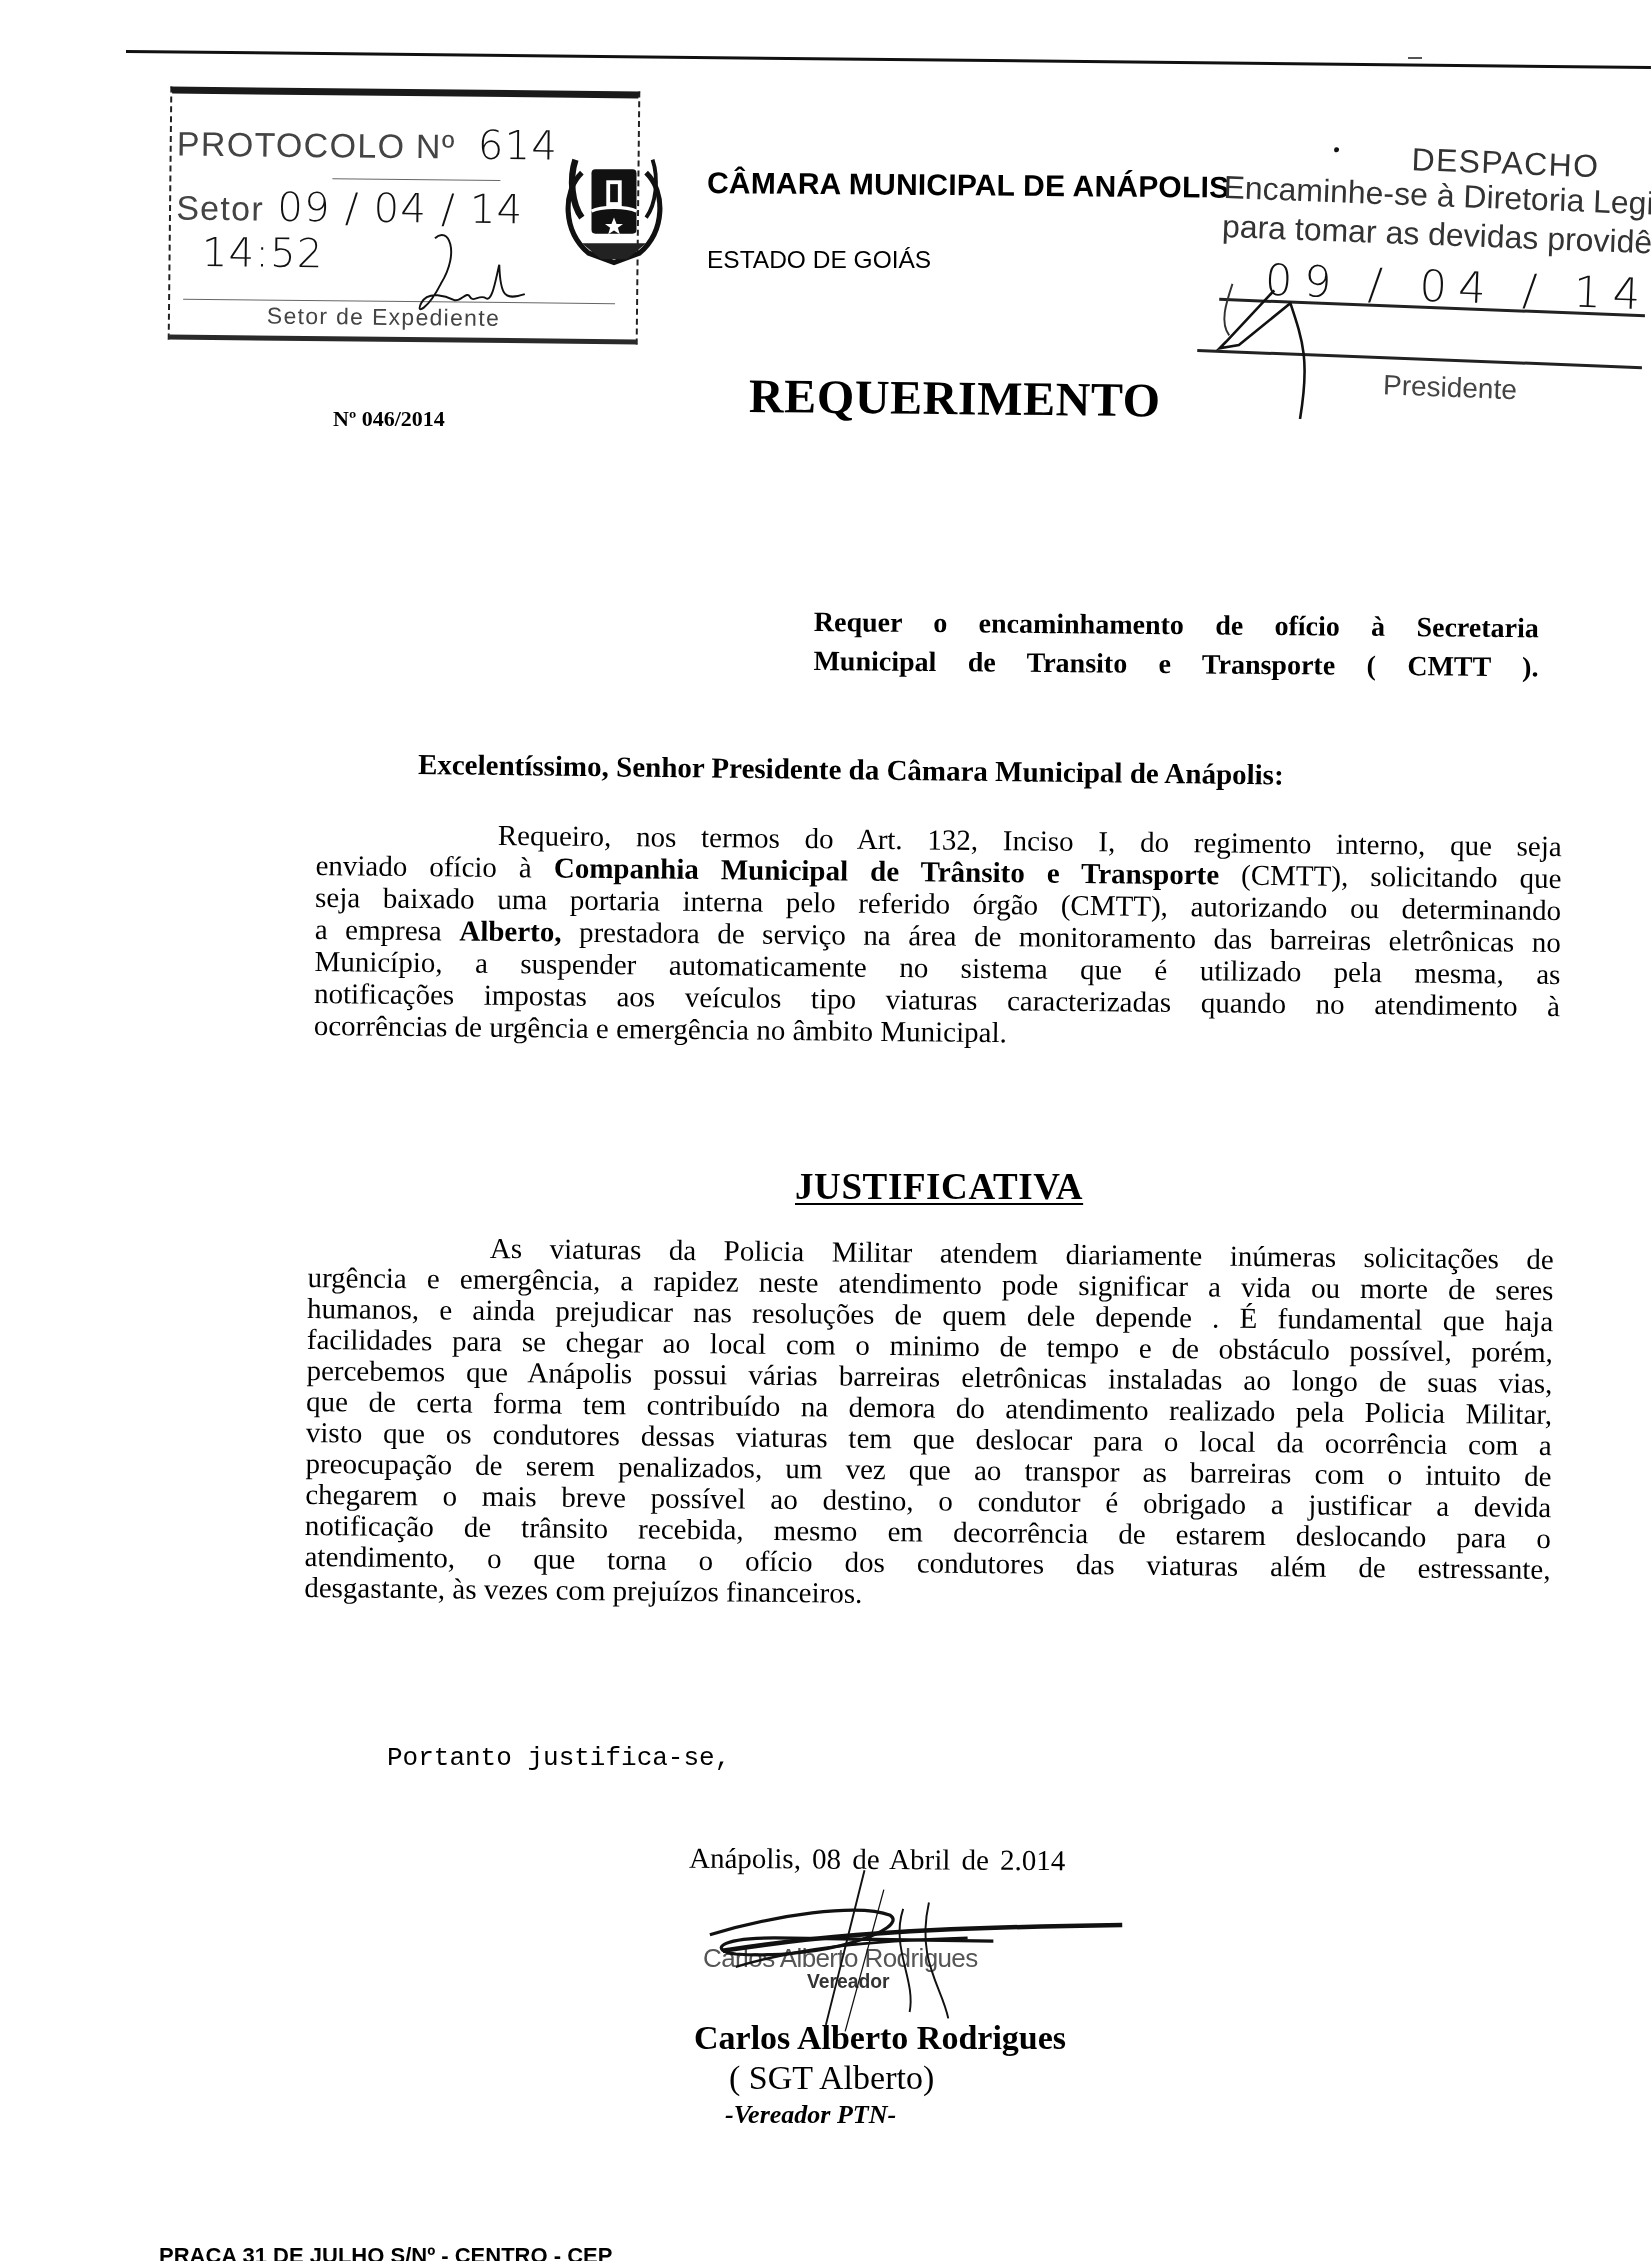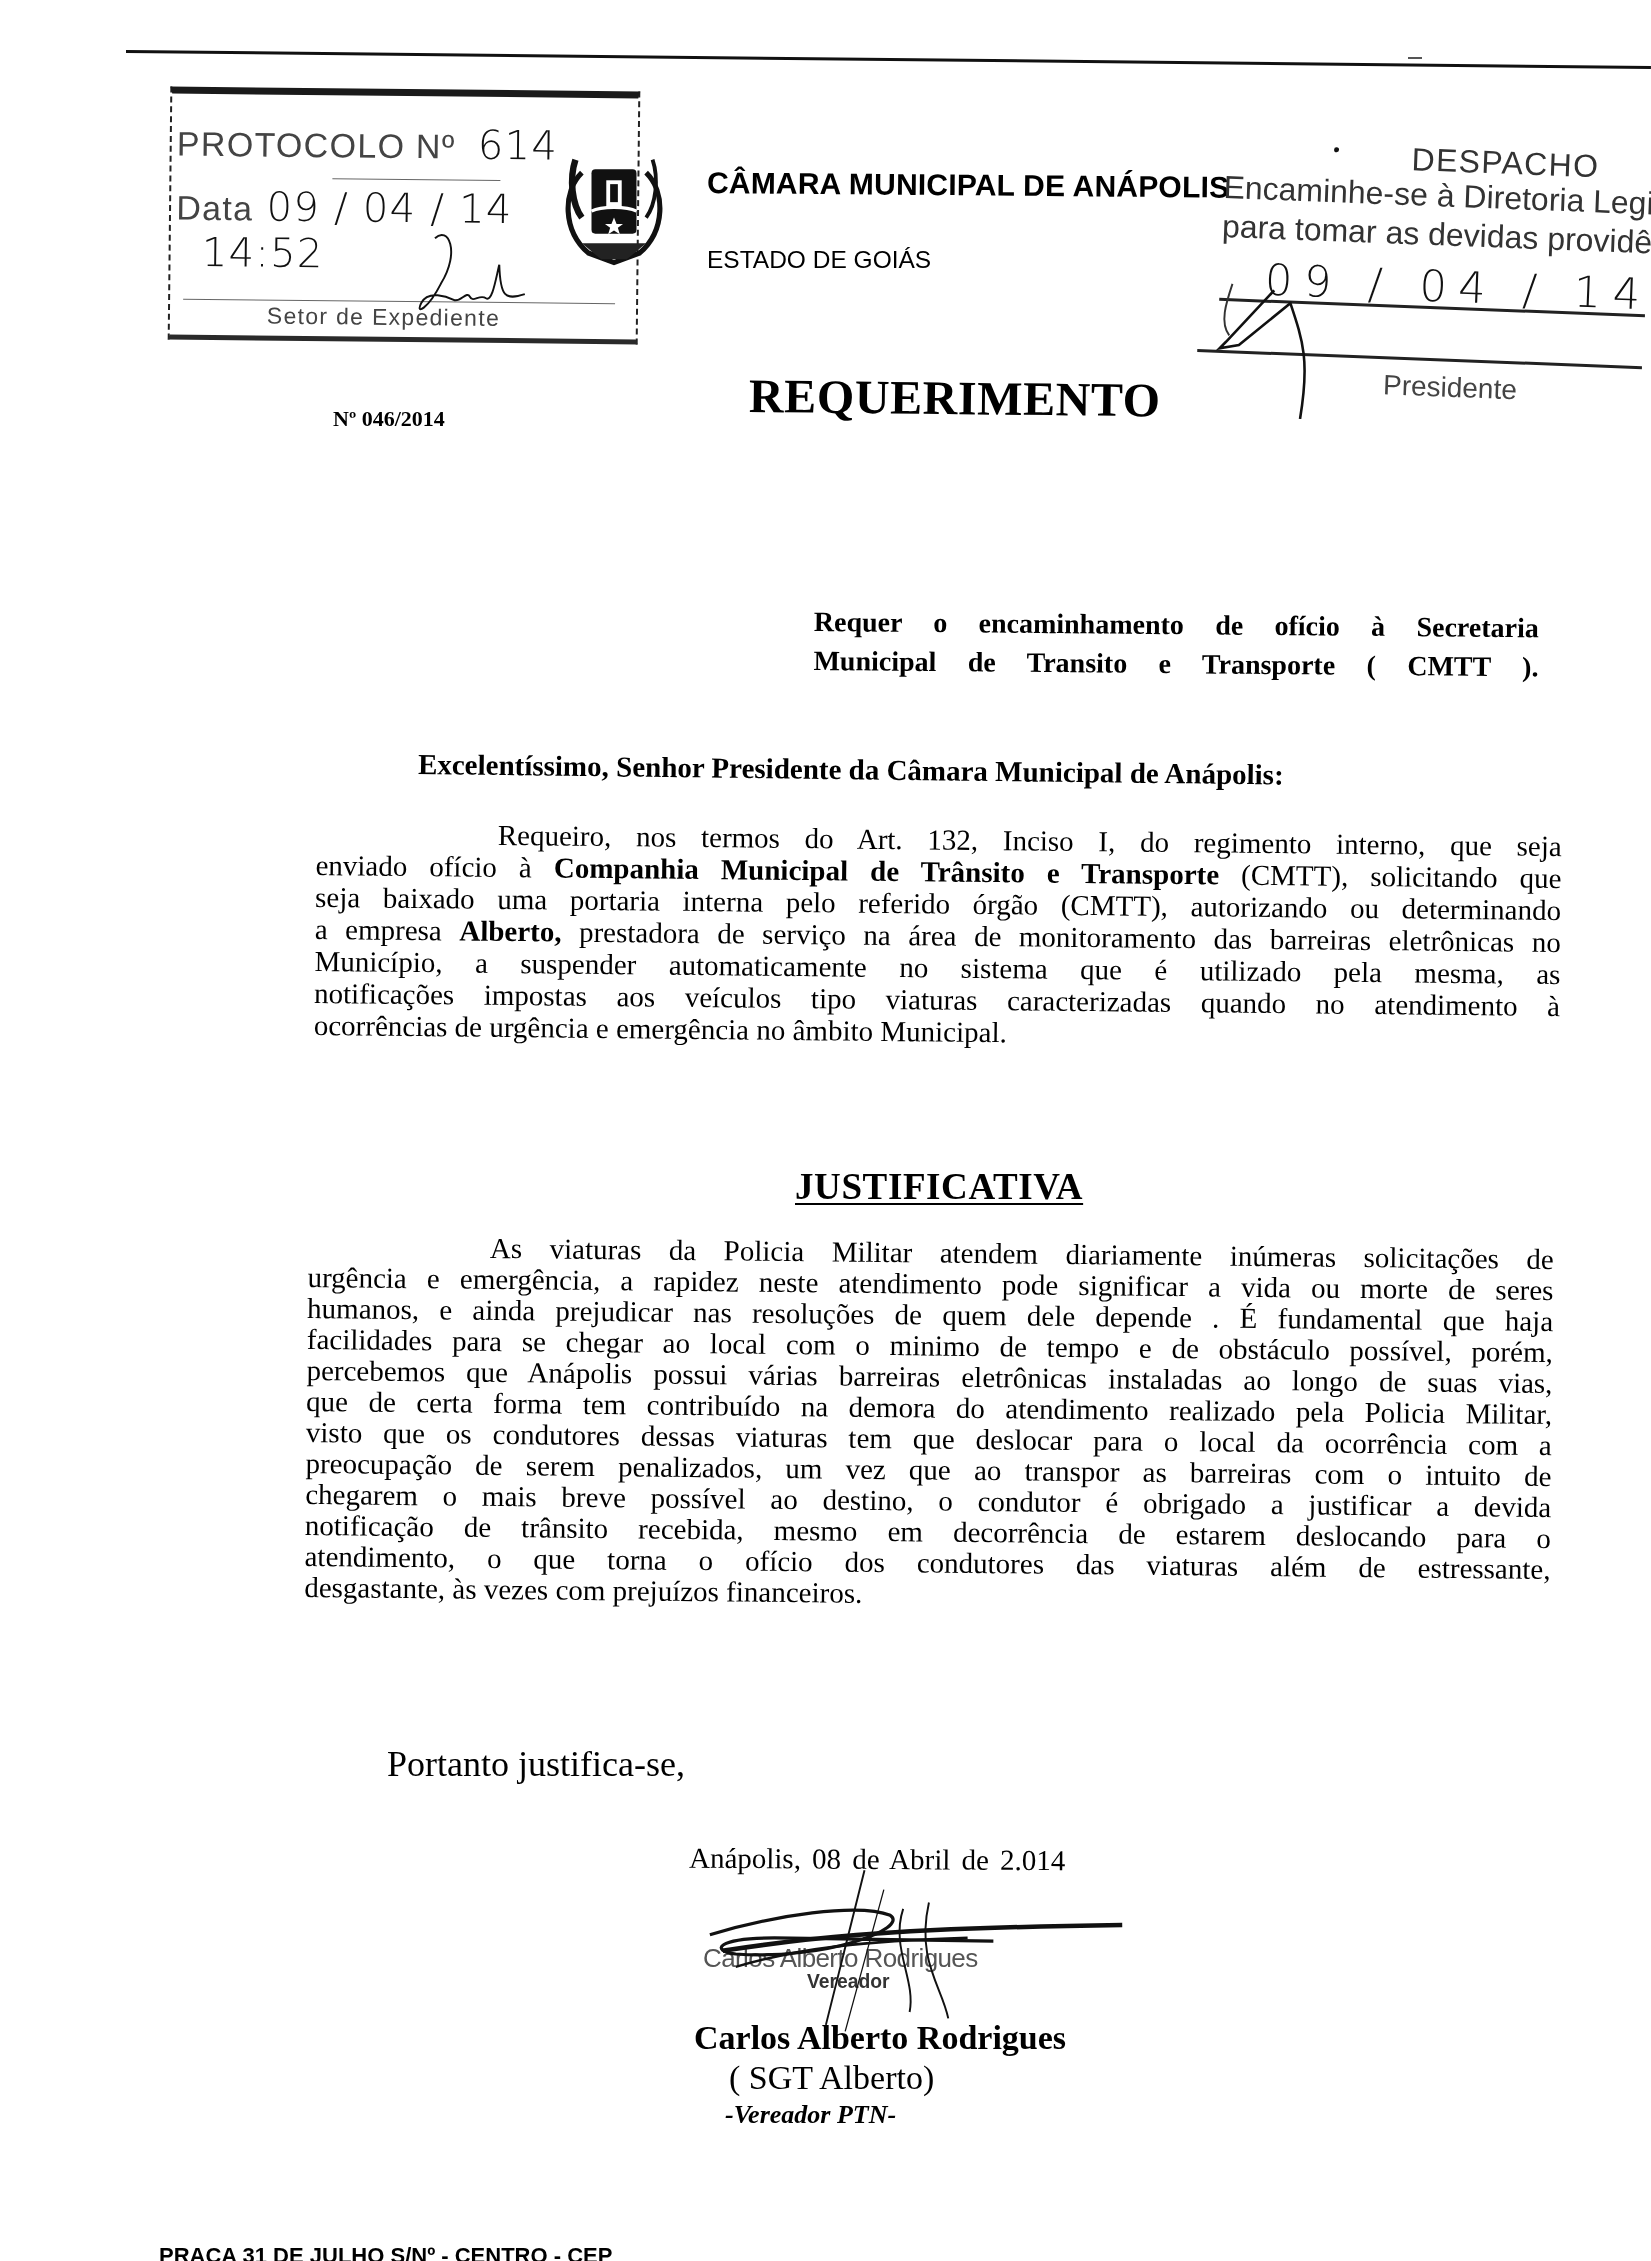--- a/index.html
+++ b/index.html
@@ -51,21 +51,21 @@
   .salutation { position: absolute; left: 418px; top: 748px; font-family: "Liberation Serif", serif; font-weight: bold; font-size: 29px; white-space: nowrap; transform: rotate(0.7deg); transform-origin: left; }
 
   .body-par { position: absolute; left: 316px; width: 1246px; font-family: "Liberation Serif", serif; font-size: 29px; line-height: 32px; transform: rotate(0.6deg); transform-origin: left top; }
   .body-par .ln { display: block; text-align: justify; text-align-last: justify; white-space: nowrap; }
   .body-par .ln.last { text-align-last: left; }
   .body-par .ln.indent { padding-left: 182px; }
   .body-par b { font-weight: bold; }
 
   .section-title { position: absolute; left: 795px; top: 1165px; font-family: "Liberation Serif", serif; font-weight: bold; font-size: 37px; text-decoration: underline; text-decoration-thickness: 1.9px; text-underline-offset: 3.9px; letter-spacing: 0.6px; }
 
-  .closing { position: absolute; left: 387px; top: 1743px; font-family: Liberation Serif, serif; font-size: 36px; }
+  .closing { position: absolute; left: 387px; top: 1743px; font-family: Liberation Mono, monospace; font-size: 26px; }
   .place-date { position: absolute; left: 689px; top: 1843px; font-family: "Liberation Serif", serif; font-size: 29px; white-space: nowrap; word-spacing: 3.9px; transform: rotate(0.4deg); }
 
   .sig-area { position: absolute; left: 697px; top: 1870px; width: 451px; height: 168px; }
   .sig-stamp-name { position: absolute; left: 703px; top: 1943px; font-family: "Liberation Sans", sans-serif; font-size: 26px; color: #555; white-space: nowrap; letter-spacing: -0.6px; }
   .sig-stamp-role { position: absolute; left: 807px; top: 1971px; font-family: "Liberation Sans", sans-serif; font-weight: bold; font-size: 19.3px; color: #333; }
 
   .signer-name { position: absolute; left: 694px; top: 2019px; font-family: "Liberation Serif", serif; font-weight: bold; font-size: 34px; white-space: nowrap; }
   .signer-nick { position: absolute; left: 729px; top: 2059px; font-family: "Liberation Serif", serif; font-weight: normal; font-size: 34px; white-space: nowrap; }
   .signer-role { position: absolute; left: 725px; top: 2100px; font-family: "Liberation Serif", serif; font-weight: bold; font-style: italic; font-size: 26px; white-space: nowrap; }
 
@@ -79,21 +79,21 @@
   <div class="top-rule"></div>
   <div class="corner-mark"></div>
 
   <div class="stamp-protocolo">
     <div class="stamp-line" style="left:5.2px; top:24.5px;">
       <span>PROTOCOLO Nº</span>
       <span class="hand" style="margin-left:11.6px;">614</span>
     </div>
     <div class="stamp-rule" style="left:161px; top:83px; width:168px;"></div>
     <div class="stamp-line" style="left:5.2px; top:89px;">
-      <span>Data</span>
+      <span>Setor</span>
       <span class="hand" style="margin-left:2.6px;">09 / 04 / 14</span>
       <span class="hand" style="margin-left:26px;">14:52</span>
     </div>
     <div class="stamp-rule" style="left:13px; top:205px; width:432px;"></div>
     <svg class="stamp-sign" viewBox="0 0 240 150">
       <path d="M70 20 C90 0 110 40 80 90 C60 130 40 140 50 120 C60 100 90 110 100 115 C110 120 120 100 125 110 C130 120 140 105 150 112 C160 118 165 80 170 60 C172 110 180 115 210 105" fill="none" stroke="#111" stroke-width="3"></path>
     </svg>
     <div class="stamp-line" style="left:97px; top:208px; font-size:23px;">Setor de Expediente</div>
   </div>
 

